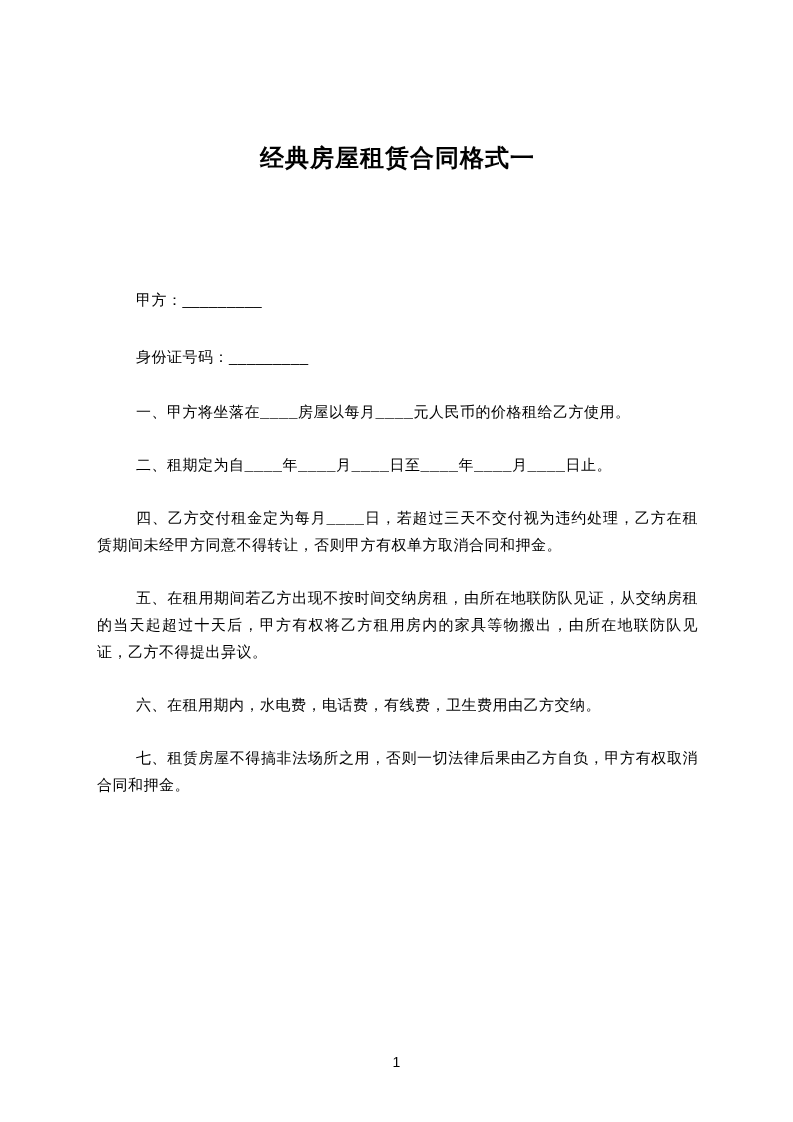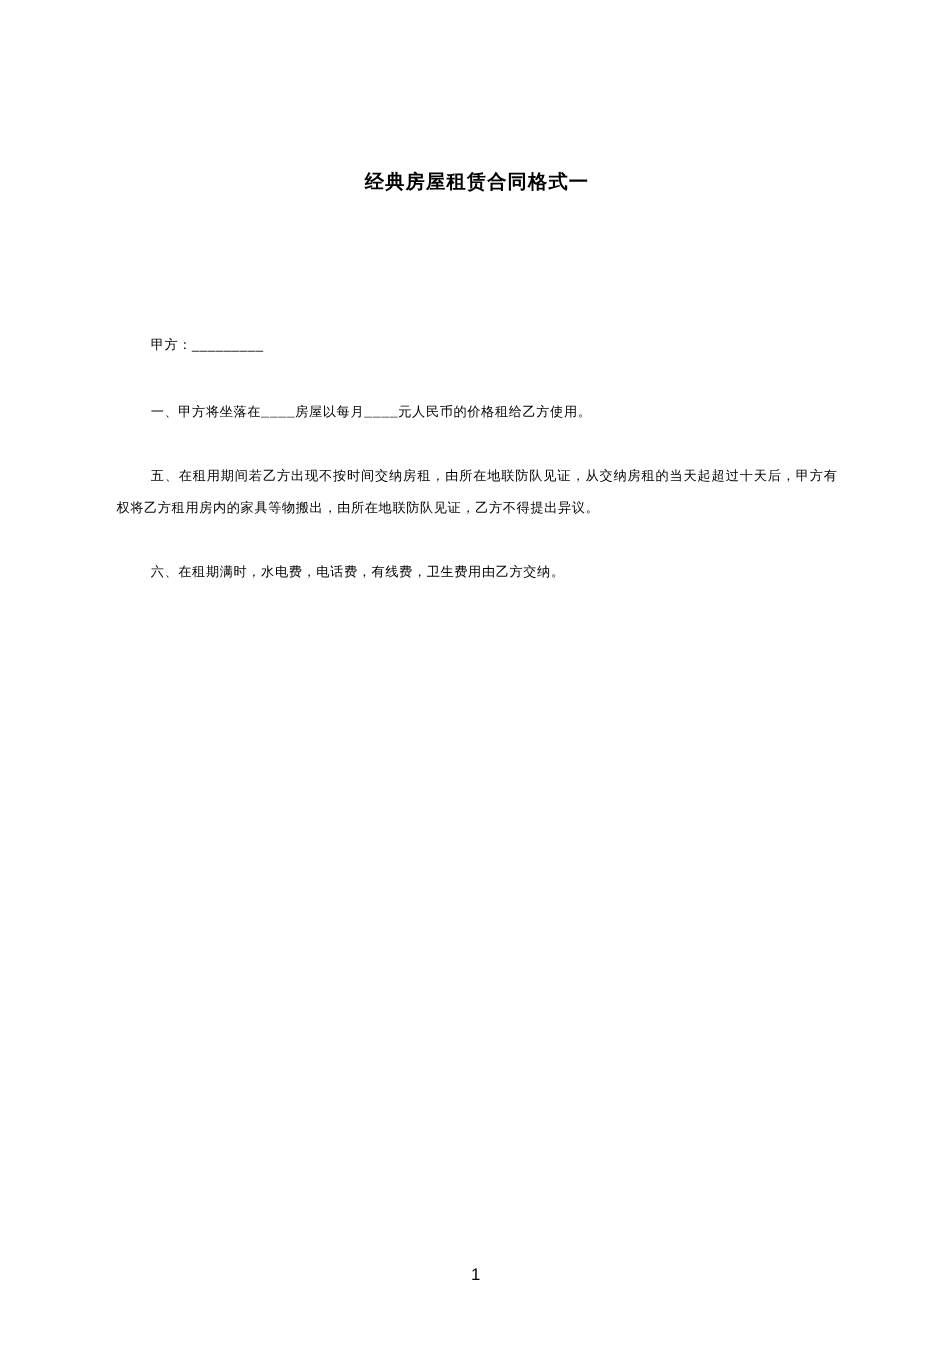--- a/index.html
+++ b/index.html
@@ -14,27 +14,27 @@
     overflow: hidden;
     font-family: "Liberation Sans", sans-serif;
     color: #000000;
     margin: 0 auto;
   }
   .content {
     padding: 142px 95px 0 97px;
   }
   .doc-title {
     text-align: center;
-    font-size: 16px;
+    font-size: 24px;
     font-weight: 700;
     letter-spacing: 1px;
     margin-bottom: 112px;
   }
   p.line {
-    font-size: 11px;
+    font-size: 15px;
     line-height: 27px;
     text-indent: 2.6em;
     text-align: justify;
     letter-spacing: 0.5px;
     word-break: break-all;
   }
   p.intro {
     margin-bottom: 30px;
   }
   p.clause {
@@ -54,27 +54,31 @@
 <body>
 
 <div class="page">
   <div class="content">
 
     <h1 class="doc-title">经典房屋租赁合同格式一</h1>
 
     <p class="line intro">甲方：_________</p>
 
 
+    <p class="line intro">身份证号码：_________</p>
 
     <p class="line clause">一、甲方将坐落在____房屋以每月____元人民币的价格租给乙方使用。</p>
 
+    <p class="line clause">二、租期定为自____年____月____日至____年____月____日止。</p>
 
 
+    <p class="line clause">四、乙方交付租金定为每月____日，若超过三天不交付视为违约处理，乙方在租赁期间未经甲方同意不得转让，否则甲方有权单方取消合同和押金。</p>
 
     <p class="line clause">五、在租用期间若乙方出现不按时间交纳房租，由所在地联防队见证，从交纳房租的当天起超过十天后，甲方有权将乙方租用房内的家具等物搬出，由所在地联防队见证，乙方不得提出异议。</p>
 
-    <p class="line clause">六、在租期满时，水电费，电话费，有线费，卫生费用由乙方交纳。</p>
+    <p class="line clause">六、在租用期内，水电费，电话费，有线费，卫生费用由乙方交纳。</p>
 
+    <p class="line clause">七、租赁房屋不得搞非法场所之用，否则一切法律后果由乙方自负，甲方有权取消合同和押金。</p>
 
   </div>
 
   <div class="footer">1</div>
 </div>
 
 </body></html>

